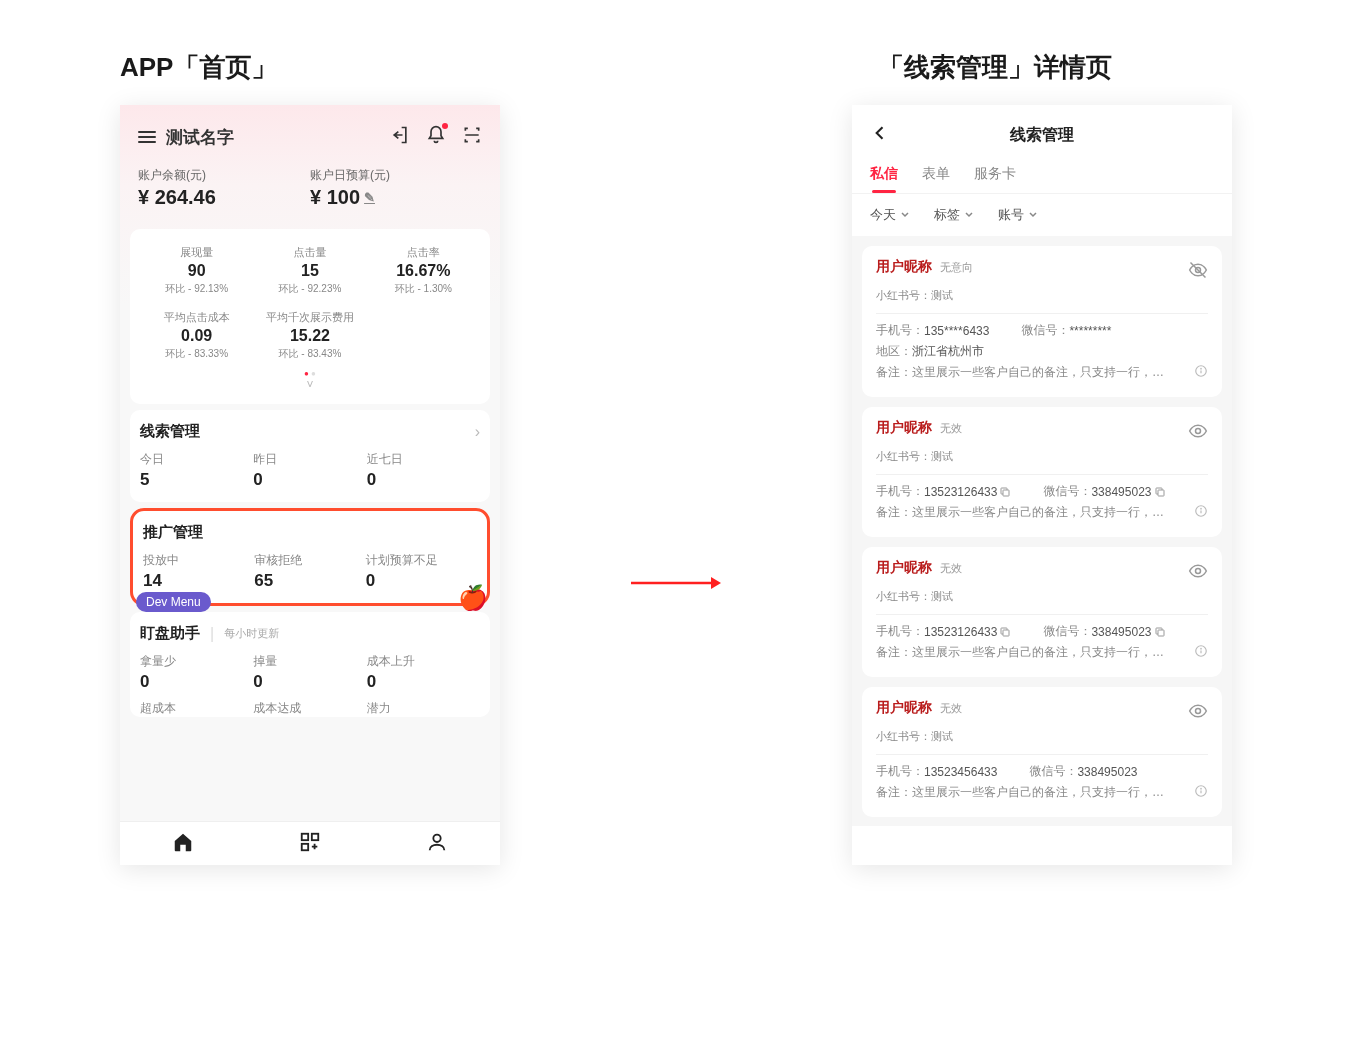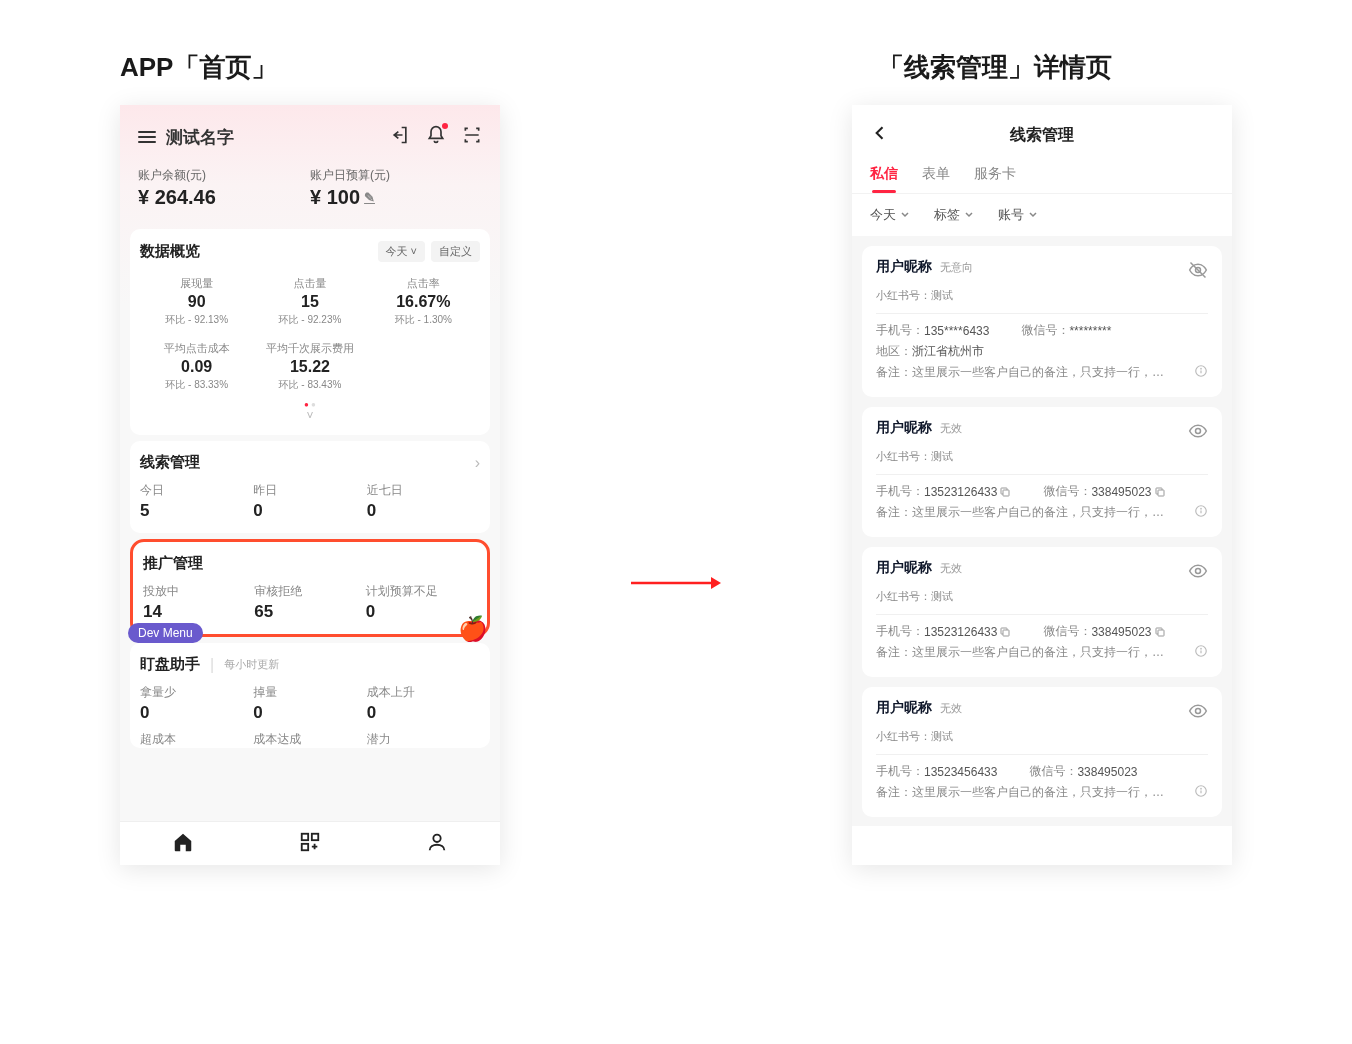--- a/index.html
+++ b/index.html
@@ -37,21 +37,21 @@
     .m-val { font-size: 16px; font-weight: 700; color: #222; margin-top: 2px; }
     .m-delta { font-size: 10px; color: #888; margin-top: 2px; }
     .pager-dots { text-align: center; color: #ff2442; font-size: 8px; margin-top: 4px; }
     .pager-chevron { text-align: center; color: #bbb; font-size: 12px; }
     .chev-r { color: #bbb; }
     .leads-grid { display: grid; grid-template-columns: repeat(3, 1fr); margin-top: 8px; }
     .leads-item { text-align: left; }
     .leads-label { font-size: 12px; color: #888; }
     .leads-val { font-size: 17px; font-weight: 700; color: #222; margin-top: 2px; }
     .highlight { border: 3px solid #ff4d2e; border-radius: 14px; }
-    .dev-menu { position: absolute; left: 8px; background: #6a5acd; color: #fff; font-size: 12px; padding: 3px 10px; border-radius: 12px; z-index: 10;}
+    .dev-menu { position: absolute; left: 16px; background: #6a5acd; color: #fff; font-size: 12px; padding: 3px 10px; border-radius: 12px; z-index: 10;}
     .apple-ic { position: absolute; right: 12px; font-size: 24px;}
     .sub-title { display: flex; align-items: center; gap: 10px; }
     .sub-hint { font-size: 11px; color: #aaa; font-weight: 400; }
     .bottom-nav { position: absolute; bottom: 0; left: 0; right: 0; height: 44px; background: #fff; border-top: 1px solid #efefef; display: flex; justify-content: space-around; align-items: center; }
     .nav-ic svg { width: 22px; height: 22px; }
 
     
     .arrow { align-self: center; margin-top: 200px; }
     .arrow svg { width: 90px; height: 24px; }
 
@@ -62,21 +62,21 @@
     .tabs2 { display: flex; gap: 24px; padding: 0 18px; border-bottom: 1px solid #f2f2f2; }
     .tab2 { font-size: 14px; color: #888; padding: 6px 0 10px; position: relative; }
     .tab2.active { color: #ff2442; font-weight: 600; }
     .tab2.active::after { content: ''; position: absolute; bottom: 0; left: 2px; right: 2px; height: 3px; background: #ff2442; border-radius: 2px; }
     .filters { display: flex; gap: 24px; padding: 12px 18px; }
     .filter { font-size: 13px; color: #555; display: flex; align-items: center; gap: 4px; }
     .filter svg { width: 10px; height: 10px; }
     .list { background: #f6f6f6; height: 590px; overflow-y: auto; padding: 10px 10px 0; }
     .lead-card { background: #fff; border-radius: 10px; padding: 12px 14px; margin-bottom: 10px; position: relative;}
     .lead-top { display: flex; align-items: center; gap: 8px; }
-    .lead-name { font-size: 14px; font-weight: 600; color: #0f172a; }
+    .lead-name { font-size: 14px; font-weight: 600; color: #b91c1c; }
     .lead-tag { font-size: 11px; color: #999; }
     .lead-eye { position: absolute; right: 14px; top: 14px; }
     .lead-eye svg { width: 20px; height: 20px; }
     .lead-sub { font-size: 11px; color: #888; margin-top: 12px; }
     .divider { height: 1px; background: #f0f0f0; margin: 10px 0 8px; }
     .lead-row { display: flex; font-size: 12px; color: #555; margin-bottom: 4px; align-items: center;}
     .lead-key { color: #888; }
     .lead-spacer { width: 32px; display: inline-block;}
     .copy-ic svg { width: 12px; height: 12px; margin-left: 2px; vertical-align: middle; }
     .info-ic { margin-left: auto; }
@@ -123,25 +123,20 @@
       <div class="bal-item">
         <div class="bal-label">账户日预算(元)</div>
         <div class="bal-val">
           <span>¥ 100</span>
           <span class="edit-ic">✎</span>
         </div>
       </div>
     </div>
 
     <div class="card">
-      <div class="card-head">
-        <div class="card-title">数据概览</div>
-        <div class="chip"><span>今天</span> ˅</div>
-        <div class="chip">自定义</div>
-      </div>
       <div class="grid3" id="metrics-grid">
           <div class="metric">
             <div class="m-label">展现量</div>
             <div class="m-val">90</div>
             <div class="m-delta"><span>环比</span> <span class="neg">- 92.13%</span></div>
           </div>
           <div class="metric">
             <div class="m-label">点击量</div>
             <div class="m-val">15</div>
             <div class="m-delta"><span>环比</span> <span class="neg">- 92.23%</span></div>

